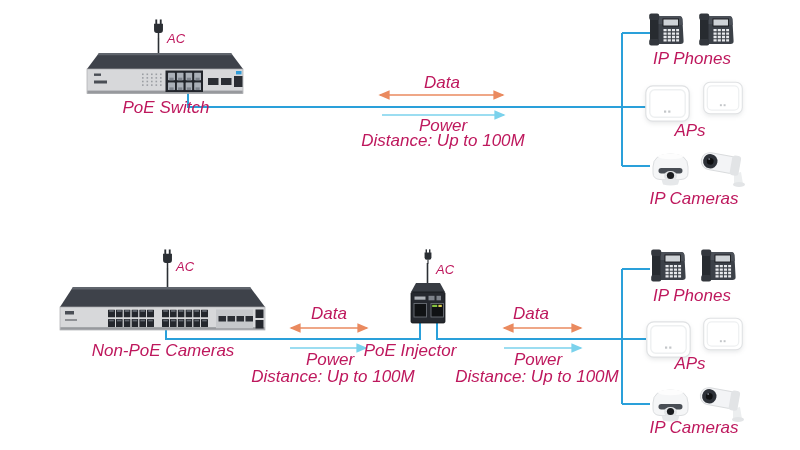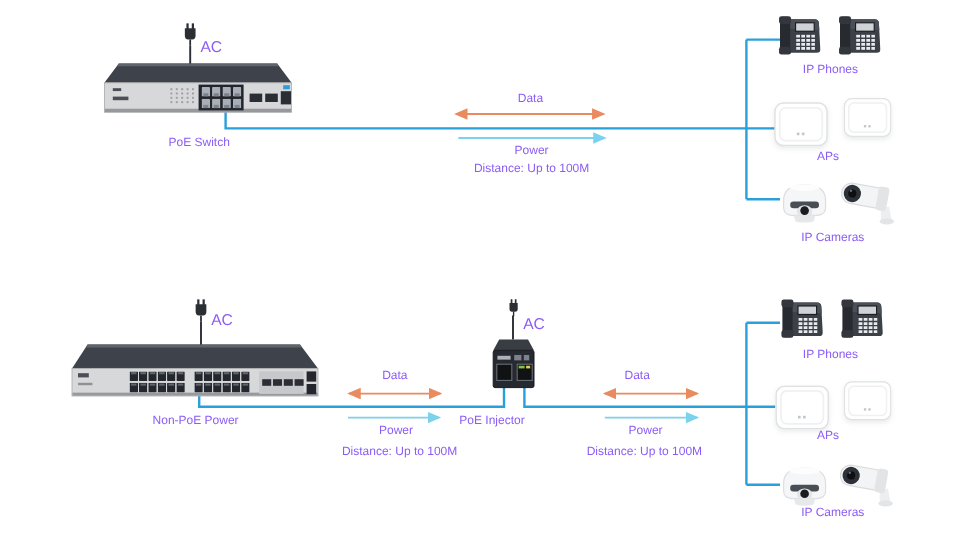--- a/index.html
+++ b/index.html
@@ -1,20 +1,20 @@
 <!DOCTYPE html>
 <html><head>
 <meta charset="utf-8">
 <style>
   html,body{margin:0;padding:0;background:#fff;}
   .canvas{
     position:relative;width:800px;height:450px;background:#ffffff;overflow:hidden;
-    font-family:"Liberation Sans", sans-serif;color:#8b5cf6;
+    font-family:"Liberation Sans", sans-serif;color:#be185d;font-style:italic;
   }
-  .lbl{position:absolute;font-size:10px;line-height:15px;white-space:nowrap;
+  .lbl{position:absolute;font-size:17px;line-height:15px;white-space:nowrap;
        transform:translateX(-50%);text-align:left;}
   .lbl-l{position:absolute;font-size:13px;line-height:15px;white-space:nowrap;}
   .layer{position:absolute;left:0;top:0;}
   .dev{position:absolute;}
   .shadow{filter:drop-shadow(0 2px 2px rgba(40,50,60,0.10));}
 </style>
 </head>
 <body>
 
 <div class="canvas">
@@ -211,21 +211,21 @@
   </svg>
 
   <svg class="dev" style="left:152px;top:19px;width:13px;height:19.5px">
       <use href="#sym-plug"></use>
     </svg>
   <div class="lbl-l" style="left:167px;top:31px">AC</div>
 
   <svg class="dev" style="left:85px;top:52px;width:160px;height:45px">
       <use href="#sym-switch8"></use>
     </svg>
-  <div class="lbl" style="left:166px;top:112px">PoE Switch</div>
+  <div class="lbl" style="left:166px;top:100px">PoE Switch</div>
 
   <div class="lbl" style="left:442px;top:75px">Data</div>
   <div class="lbl" style="left:443px;top:118px">Power</div>
   <div class="lbl" style="left:443px;top:133px">Distance: Up to 100M</div>
 
   <svg class="dev" style="left:648px;top:13px;width:36px;height:33px">
       <use href="#sym-phone"></use>
     </svg>
   <svg class="dev" style="left:698px;top:13px;width:36px;height:33px">
       <use href="#sym-phone"></use>
@@ -249,21 +249,21 @@
   <div class="lbl" style="left:694px;top:191px">IP Cameras</div>
 
   <svg class="dev" style="left:161px;top:249px;width:13px;height:19.5px">
       <use href="#sym-plug"></use>
     </svg>
   <div class="lbl-l" style="left:176px;top:259px">AC</div>
 
   <svg class="dev" style="left:58px;top:286px;width:210px;height:46px">
       <use href="#sym-switch24"></use>
     </svg>
-  <div class="lbl" style="left:163px;top:343px">Non-PoE Power</div>
+  <div class="lbl" style="left:163px;top:343px">Non-PoE Cameras</div>
 
   <svg class="dev" style="left:422.5px;top:249px;width:10px;height:15px">
       <use href="#sym-plug"></use>
     </svg>
   <div class="lbl-l" style="left:436px;top:262px">AC</div>
   <svg class="dev" style="left:408px;top:280px;width:40px;height:46px">
       <use href="#sym-injector"></use>
     </svg>
   <div class="lbl" style="left:410px;top:343px">PoE Injector</div>
 

